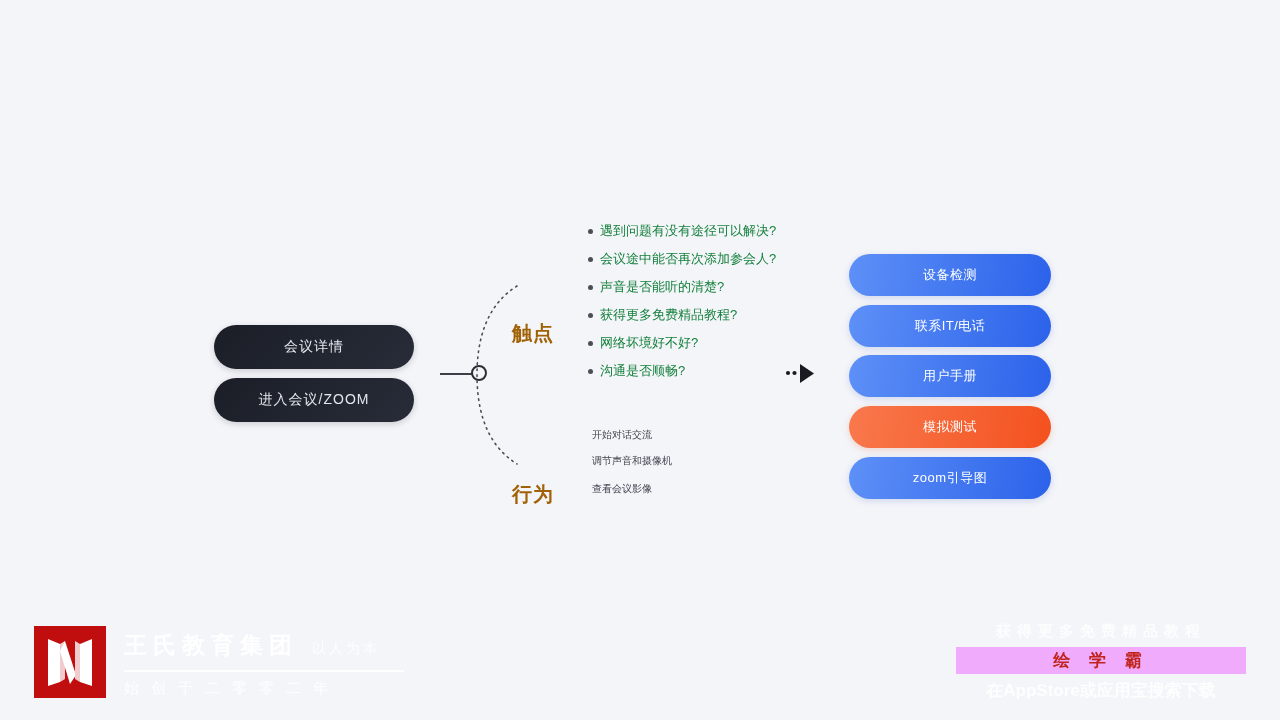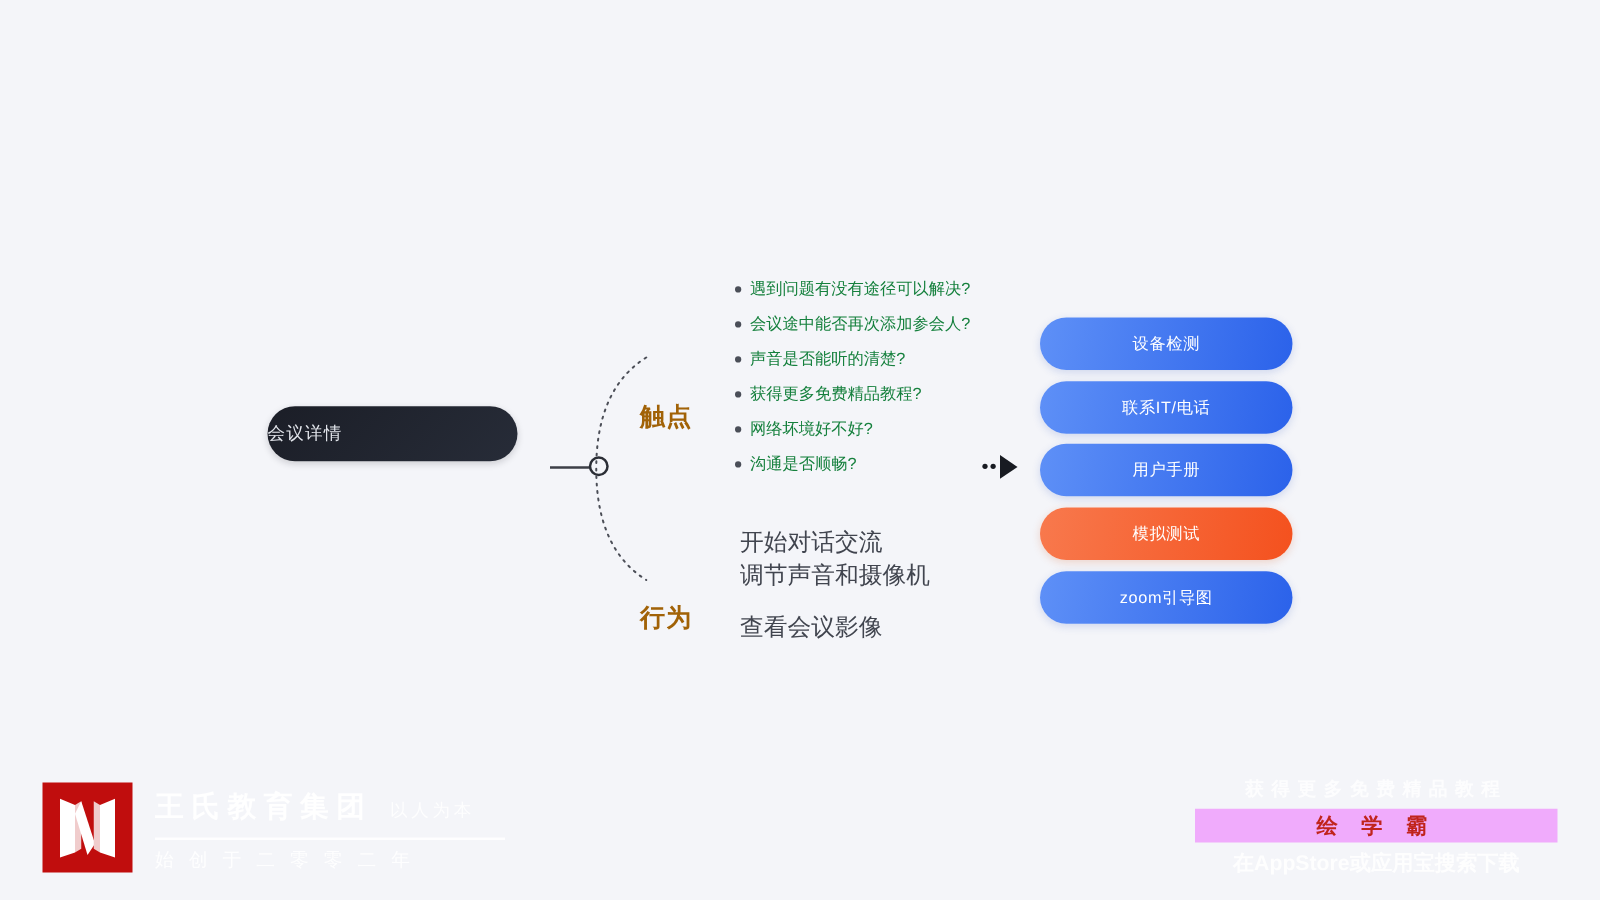--- a/index.html
+++ b/index.html
@@ -25,20 +25,21 @@
     left: 214px;
     width: 200px;
     height: 44px;
     border-radius: 22px;
     background: linear-gradient(135deg, #1b1e27 0%, #272c38 100%);
     color: #e3e6ec;
     font-size: 14px;
     letter-spacing: 1px;
     display: flex;
     align-items: center;
+    justify-content: center;
     box-shadow: 0 2px 6px rgba(20,24,34,0.18);
   }
   #dark-pill-0 { top: 325px; }
   #dark-pill-1 { top: 378px; }
 
   
   .connector-line {
     position: absolute;
     left: 440px;
     top: 373px;
@@ -101,41 +102,41 @@
   }
 
   
   .behaviours {
     position: absolute;
     left: 592px;
     top: 422px;
     width: 220px;
   }
   .behaviour-row {
-    font-size: 19px;
+    font-size: 10px;
     color: #41454f;
     height: 26px;
     line-height: 26px;
     font-family: Liberation Serif, serif;
   }
-  .behaviour-row.gap { margin-top: 16px; }
+  .behaviour-row.gap { margin-top: 2px; }
 
   
   .play-cursor {
     position: absolute;
     left: 784px;
     top: 362px;
     width: 34px;
     height: 24px;
   }
 
   
   .action-pill {
     position: absolute;
-    left: 832px;
+    left: 849px;
     width: 202px;
     height: 42px;
     border-radius: 21px;
     display: flex;
     align-items: center;
     justify-content: center;
     font-size: 13px;
     color: #ffffff;
     letter-spacing: 0.5px;
     box-shadow: 0 2px 7px rgba(40,80,190,0.18);
@@ -232,20 +233,23 @@
     font-weight: bold;
   }
 </style>
 </head>
 <body>
 
 <div class="canvas">
 
   <div class="dark-pill" id="dark-pill-0">
     <span>会议详情</span>
+  </div>
+  <div class="dark-pill" id="dark-pill-1">
+    <span>进入会议/ZOOM</span>
   </div>
 
   <div class="connector-line"></div>
   <div class="connector-node"></div>
   <svg class="brace" viewBox="0 0 80 190">
     <path d="M62 6 C 30 26, 22 62, 22 95 C 22 128, 30 164, 62 184" fill="none" stroke="#4b4e57" stroke-width="1.6" stroke-linecap="round" stroke-dasharray="1.5 4.5"></path>
   </svg>
 
   <div class="branch-label" id="branch-label-0">触点</div>
   <div class="branch-label" id="branch-label-1">行为</div>

